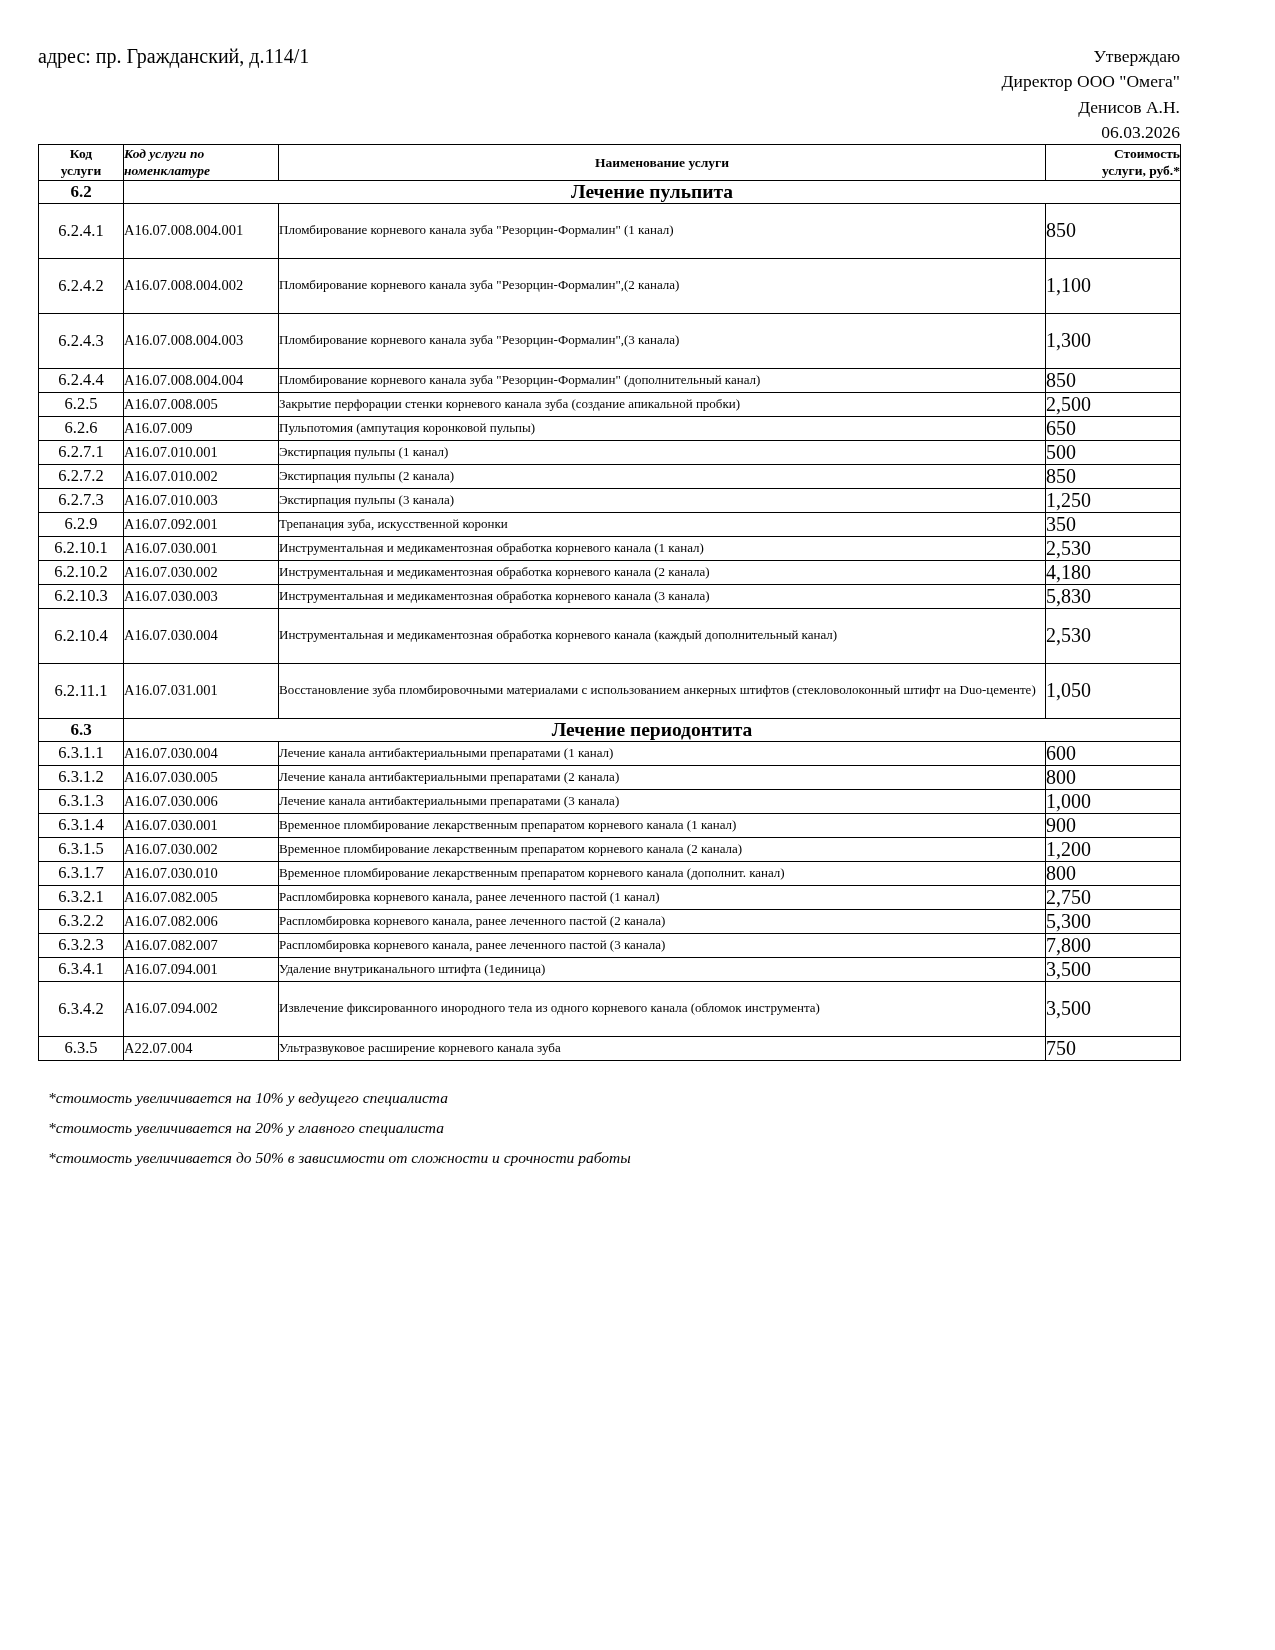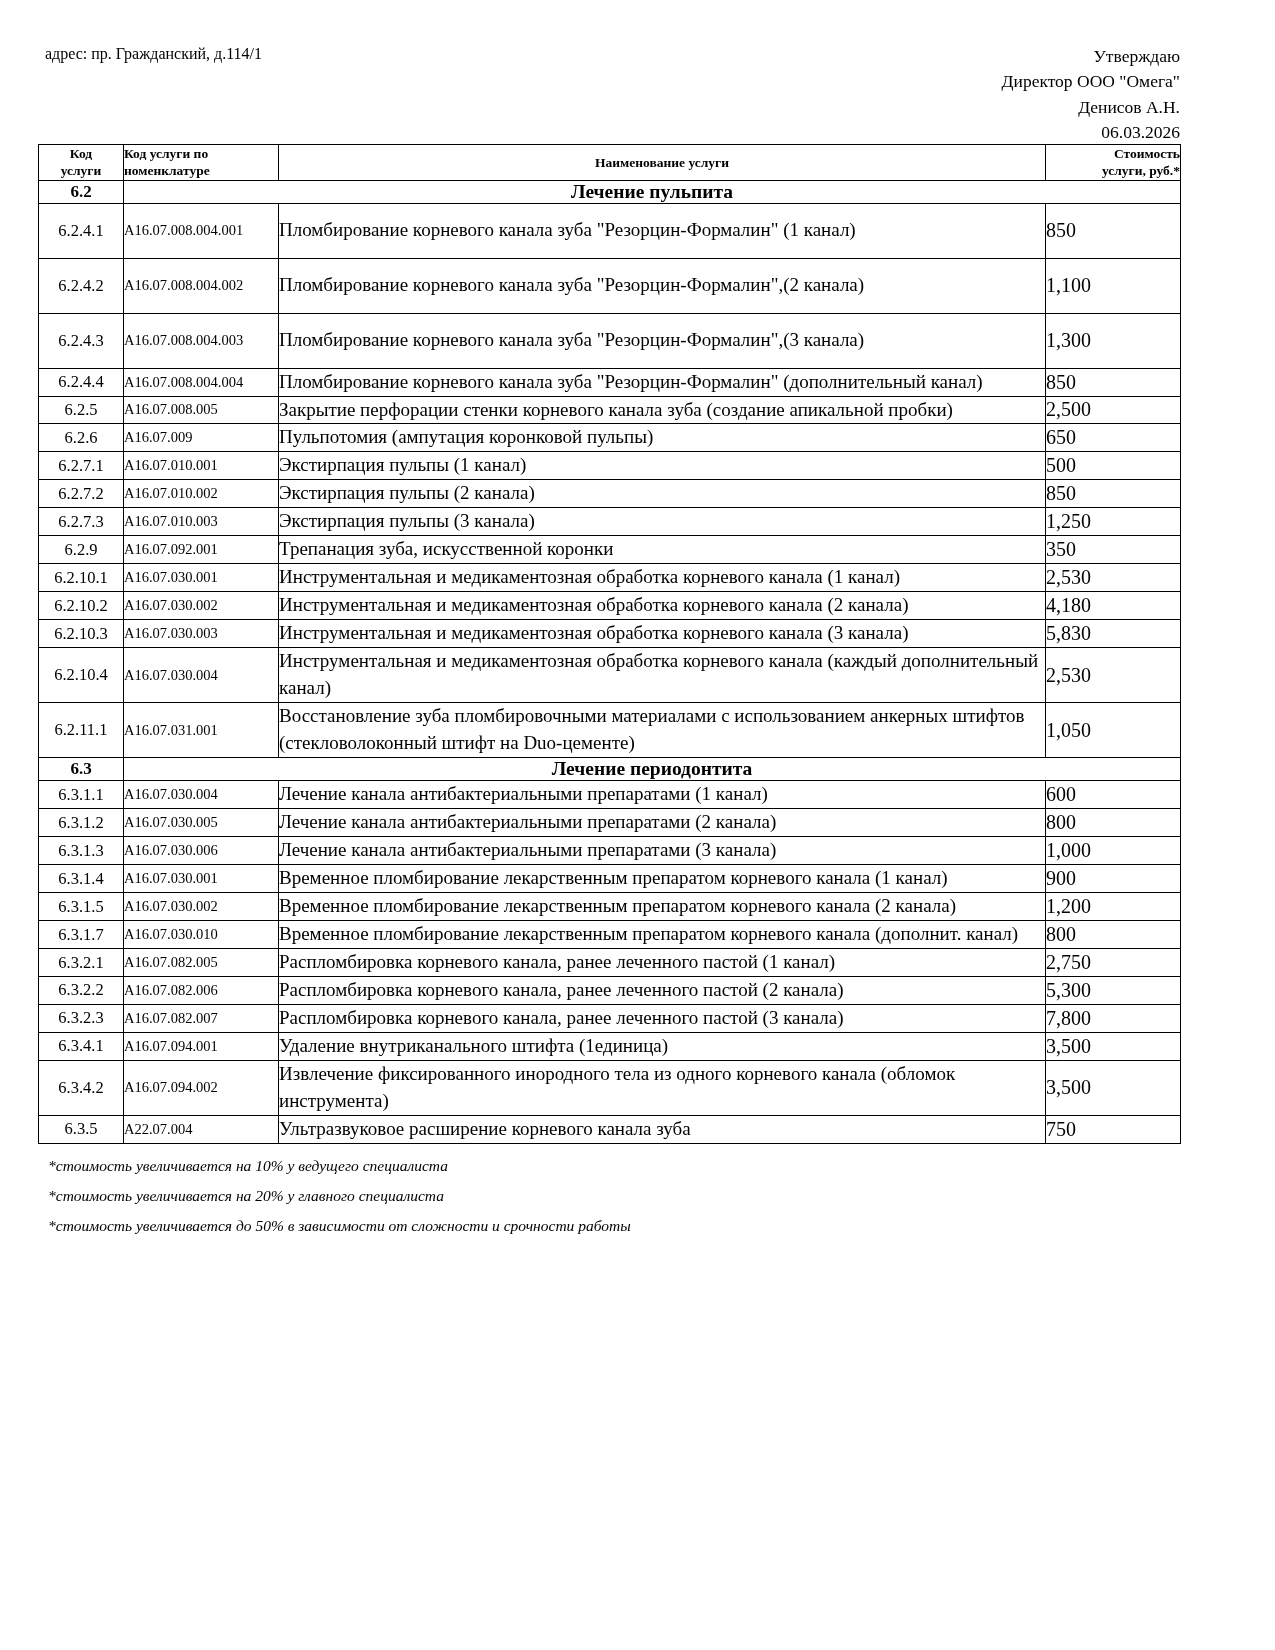--- a/index.html
+++ b/index.html
@@ -22,23 +22,23 @@
     padding: 44px 95px 0 38px;
   }
 
   
   .header {
     position: relative;
     height: 100px;
   }
   .address {
     position: absolute;
-    left: 7px;
+    left: 0;
     top: 0;
-    font-size: 16px;
+    font-size: 20px;
     line-height: 1.25;
     white-space: nowrap;
   }
   .approve-block {
     position: absolute;
     right: 0;
     top: 0;
     text-align: right;
     font-size: 17.5px;
     line-height: 1.45;
@@ -63,21 +63,21 @@
   col.c-price   { width: 135px; }
 
   thead th {
     font-weight: bold;
     font-size: 13.5px;
     line-height: 1.28;
     padding: 7px 5px;
     text-align: center;
   }
   th.h-code   { text-align: center; }
-  th.h-nomen  { text-align: left; padding-left: 6px; }
+  th.h-nomen  { text-align: left; padding-left: 6px; font-style: italic; }
   th.h-name   { text-align: center; }
   th.h-price  { text-align: right; }
 
   
   tr.section td {
     font-weight: bold;
   }
   td.section-code {
     text-align: center;
     font-size: 17px;
@@ -97,35 +97,35 @@
     white-space: nowrap;
   }
   td.nomen {
     text-align: left;
     font-size: 14.5px;
     padding: 4px 0 4px 7px;
     white-space: nowrap;
   }
   td.name {
     text-align: left;
-    font-size: 19px;
+    font-size: 13px;
     line-height: 1.42;
     padding: 4px 4px 4px 8px;
   }
   td.price {
     text-align: left;
     font-size: 20px;
     padding: 4px 2px;
     white-space: nowrap;
   }
   tr.tall td { height: 54px; }
 
   
   .footnotes {
-    margin-top: 7px;
+    margin-top: 22px;
     padding-left: 10px;
   }
   .footnotes div {
     font-style: italic;
     font-size: 15.5px;
     line-height: 1.95;
     white-space: nowrap;
   }
 </style>
 </head>

